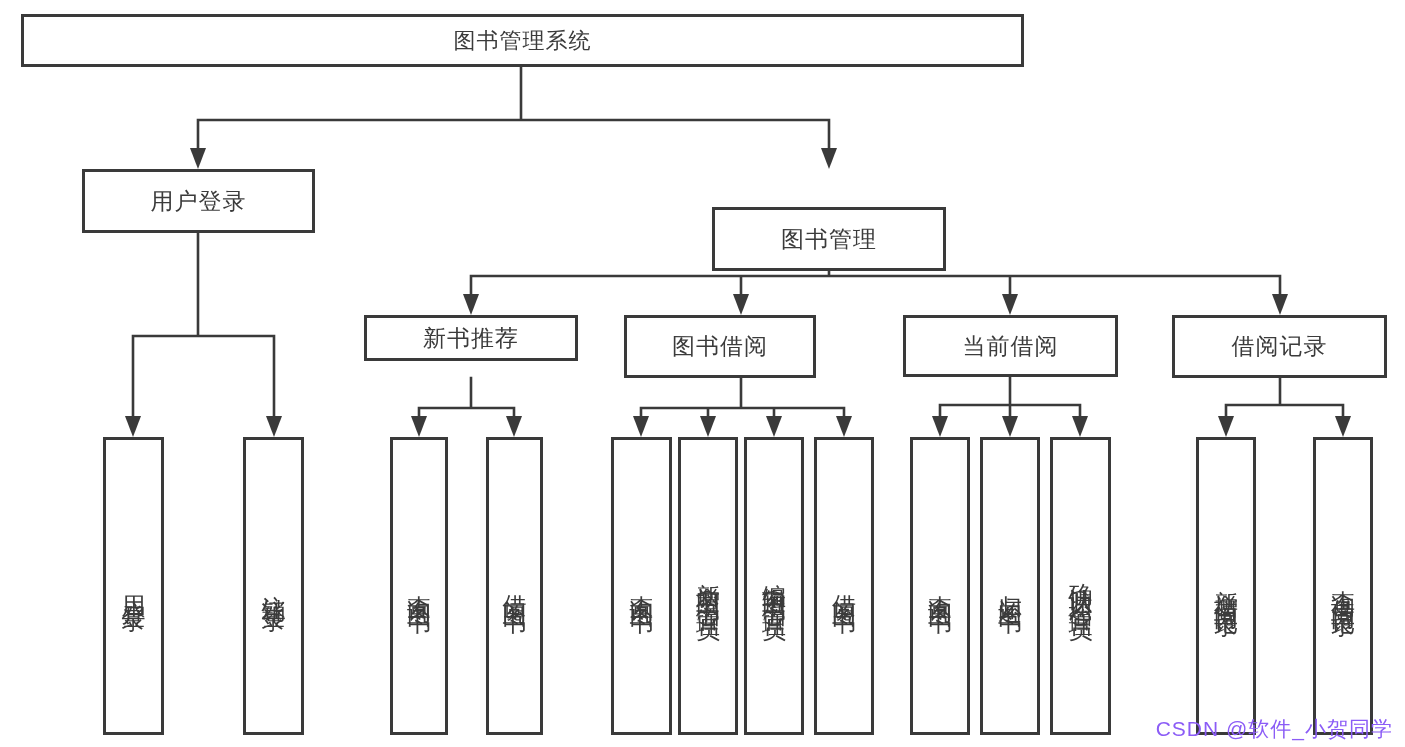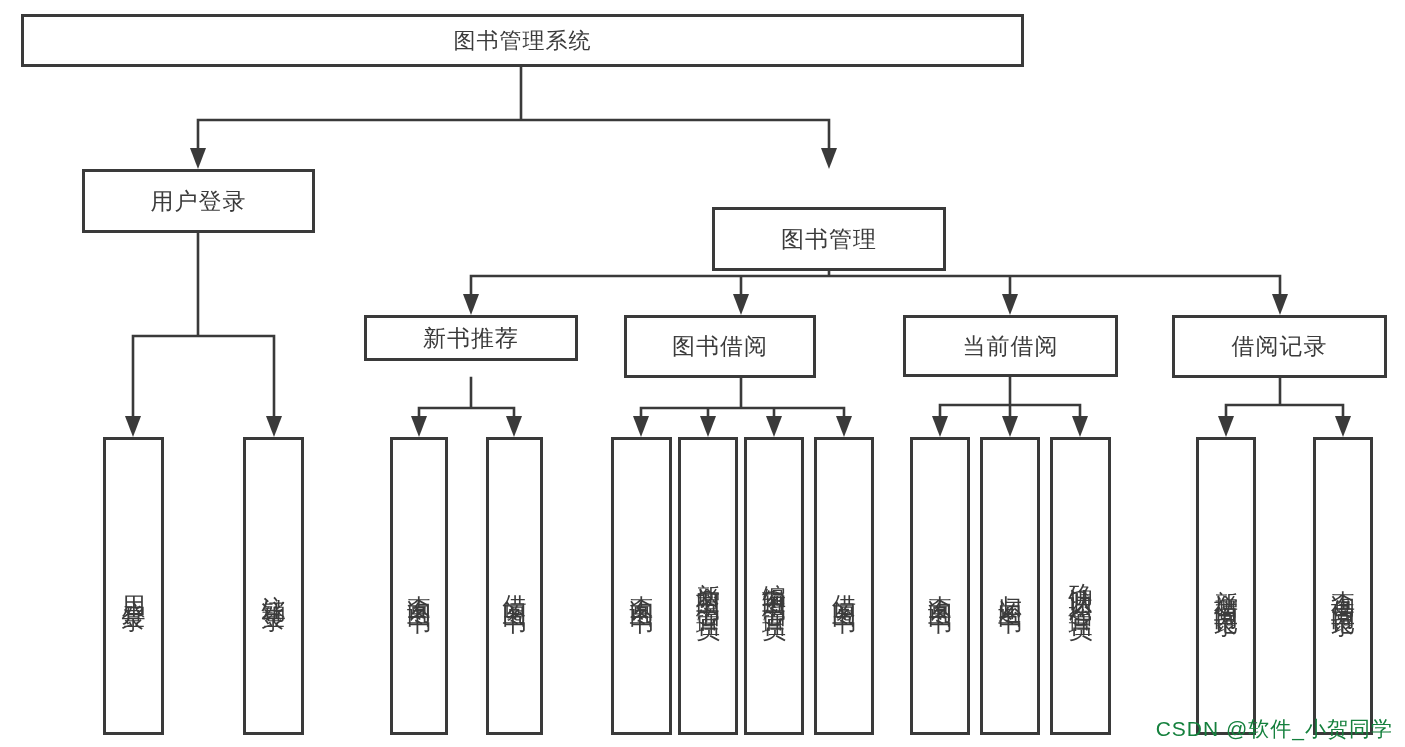--- a/index.html
+++ b/index.html
@@ -48,21 +48,21 @@
     letter-spacing: 5px;
     line-height: 1;
     top: 437px;
     height: 298px;
   }
   .watermark {
     position: absolute;
     right: 12px;
     top: 715px;
     font-size: 21px;
-    color: #15803d;
+    color: #8b5cf6;
     letter-spacing: 1px;
     white-space: nowrap;
     z-index: 3;
   }
 </style>
 </head>
 <body>
 
 <div class="stage">
 

